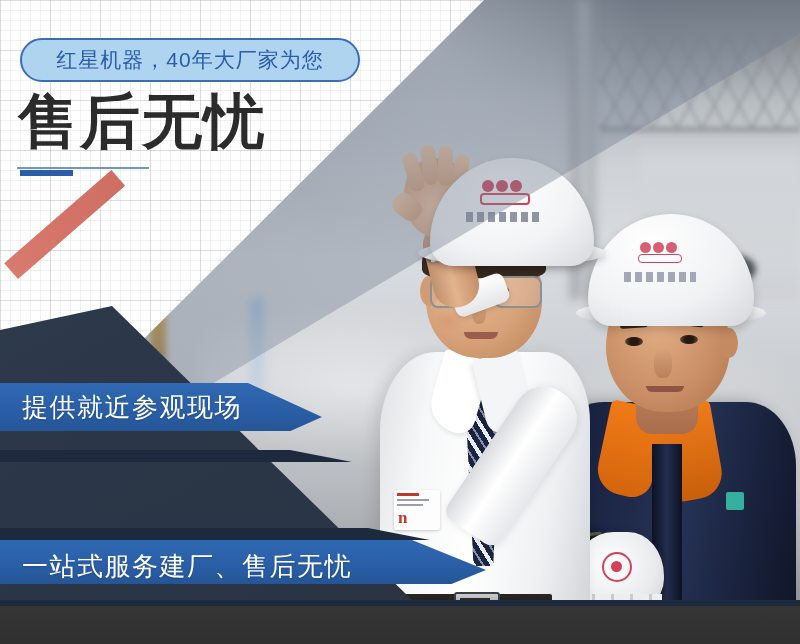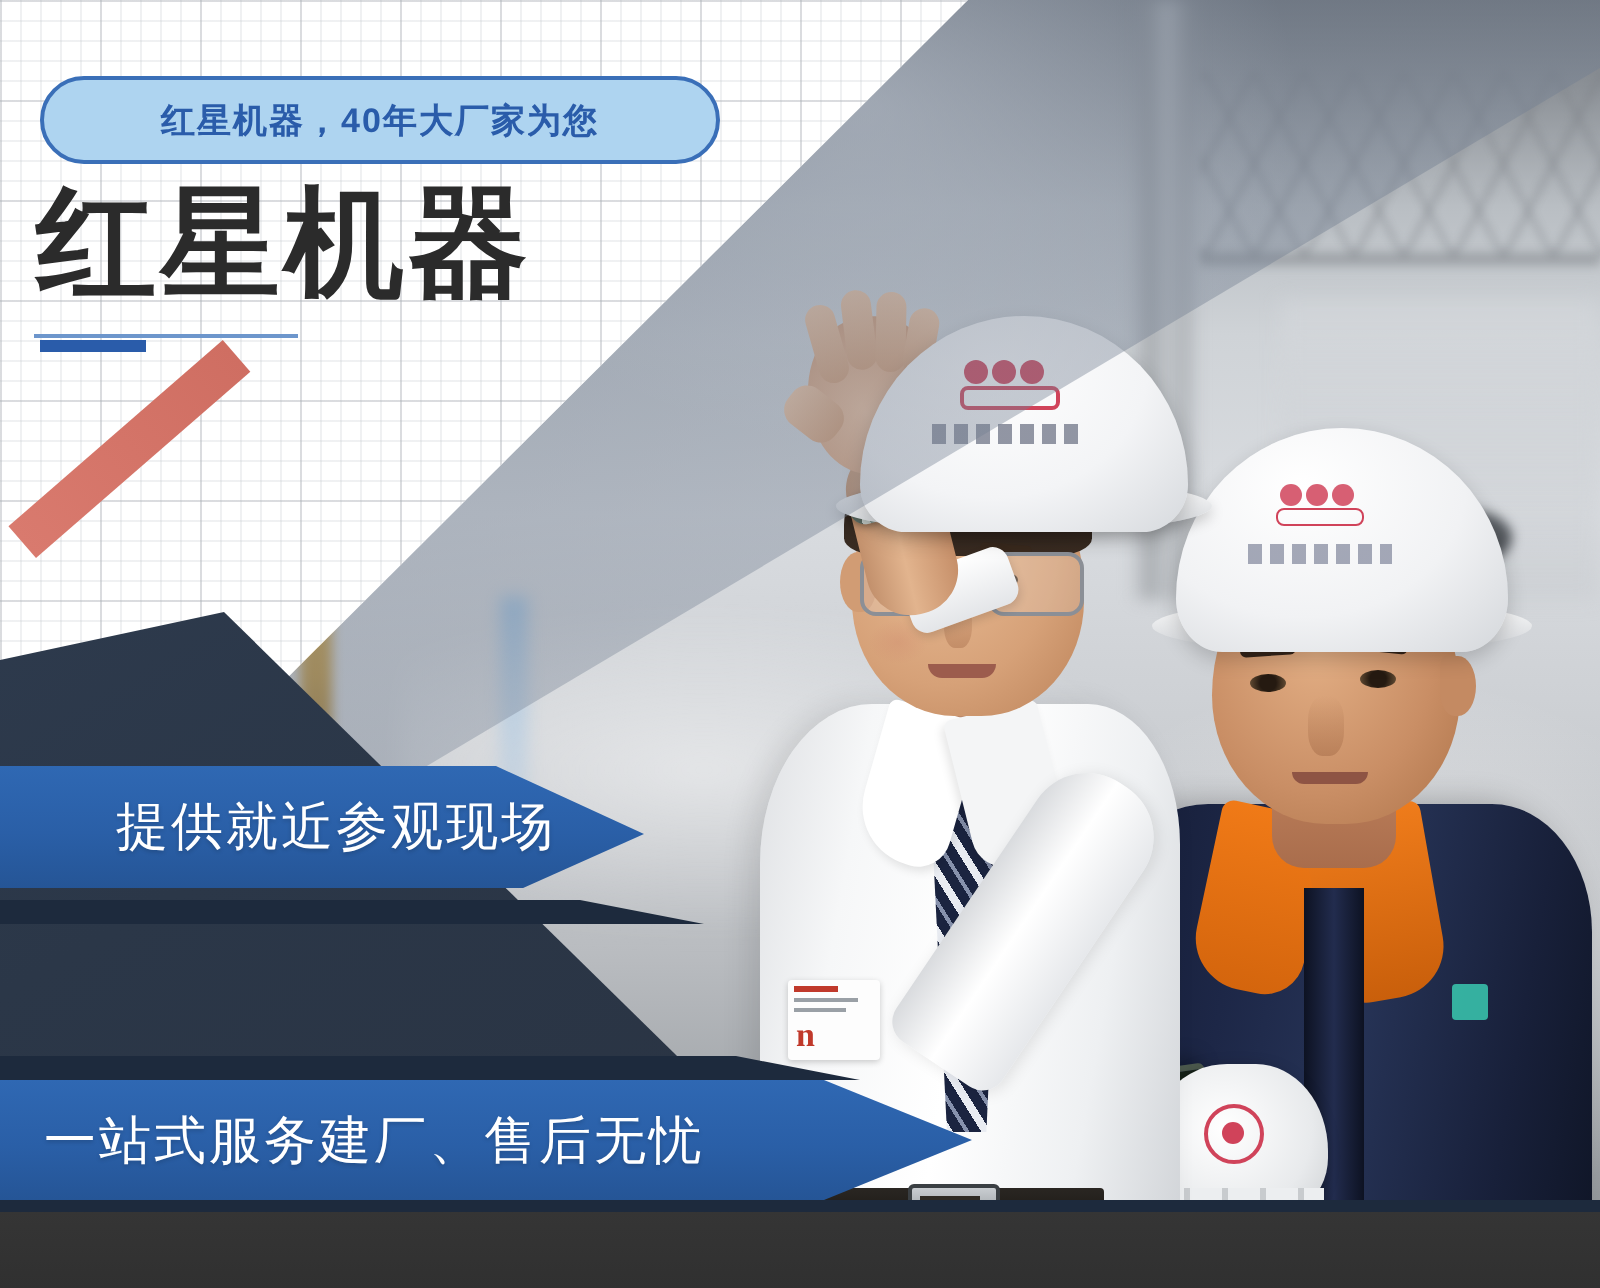--- a/index.html
+++ b/index.html
@@ -474,21 +474,21 @@
   
   .badge {
     position: absolute; left: 20px; top: 38px; width: 340px; height: 44px;
     background: #aed4f0;
     border: 2px solid #3a6fb8;
     border-radius: 22px;
     box-sizing: border-box;
     display: flex; align-items: center; justify-content: center;
   }
   .badge span {
-    font-size: 17px; color: #2a5caa; letter-spacing: 1px; font-weight: 700;
+    font-size: 21px; color: #2a5caa; letter-spacing: 1px; font-weight: 400;
     white-space: nowrap;
   }
 
   
   .title {
     position: absolute; left: 18px; top: 92px;
     font-size: 60px; font-weight: bold; color: #2b2b2b;
     letter-spacing: 2px; line-height: 1;
     white-space: nowrap;
   }
@@ -506,31 +506,31 @@
     position: absolute; left: 0;
     background: linear-gradient(180deg, #2f68b3 0%, #2a5fa7 55%, #255596 100%);
     display: flex; align-items: center;
   }
   .arrowbar > span {
     color: #ffffff; font-size: 26px; letter-spacing: 1.5px;
     white-space: nowrap; margin-left: 22px;
     text-shadow: 0 1px 2px rgba(0,0,0,.18);
   }
   .bar1 {
-    top: 383px; width: 322px; height: 61px;
+    top: 383px; width: 322px; height: 48px;
     clip-path: polygon(0 0, 248px 0, 322px 34px, 248px 67px, 0 67px);
-    padding-left: 36px;
   }
   .bar2 {
     top: 462px; width: 400px; height: 66px;
     clip-path: polygon(0 0, 326px 0, 400px 33px, 326px 66px, 0 66px);
   }
   .bar3 {
-    top: 540px; width: 486px; height: 60px;
+    top: 540px; width: 486px; height: 44px;
     clip-path: polygon(0 0, 412px 0, 486px 30px, 412px 60px, 0 60px);
+    align-items: flex-end;
   }
   
   .bar-shadow {
     position: absolute; left: 0;
     background: #1d2a3d;
   }
   .sh1 { top: 450px; width: 352px; height: 12px;
          clip-path: polygon(0 0, 290px 0, 352px 12px, 0 12px); }
   .sh2 { top: 528px; width: 430px; height: 12px;
          clip-path: polygon(0 0, 368px 0, 430px 12px, 0 12px); }
@@ -645,21 +645,21 @@
   <div class="grid"></div>
   <div class="tri-navy"></div>
   <div class="stripe-salmon"></div>
   <div class="bottom-navy"></div>
   <div class="bottom-dark"></div>
 
   <div class="badge">
     <span>红星机器，40年大厂家为您</span>
   </div>
 
-  <div class="title">红星机器</div>
+  <div class="title">售后无忧</div>
   <div class="rule-thin"></div>
   <div class="rule-thick"></div>
 
   <div class="bar-shadow sh1"></div>
   <div class="bar-shadow sh2"></div>
 
   <div class="arrowbar bar1">
     <span>提供就近参观现场</span>
   </div>
   <div class="arrowbar bar3">

